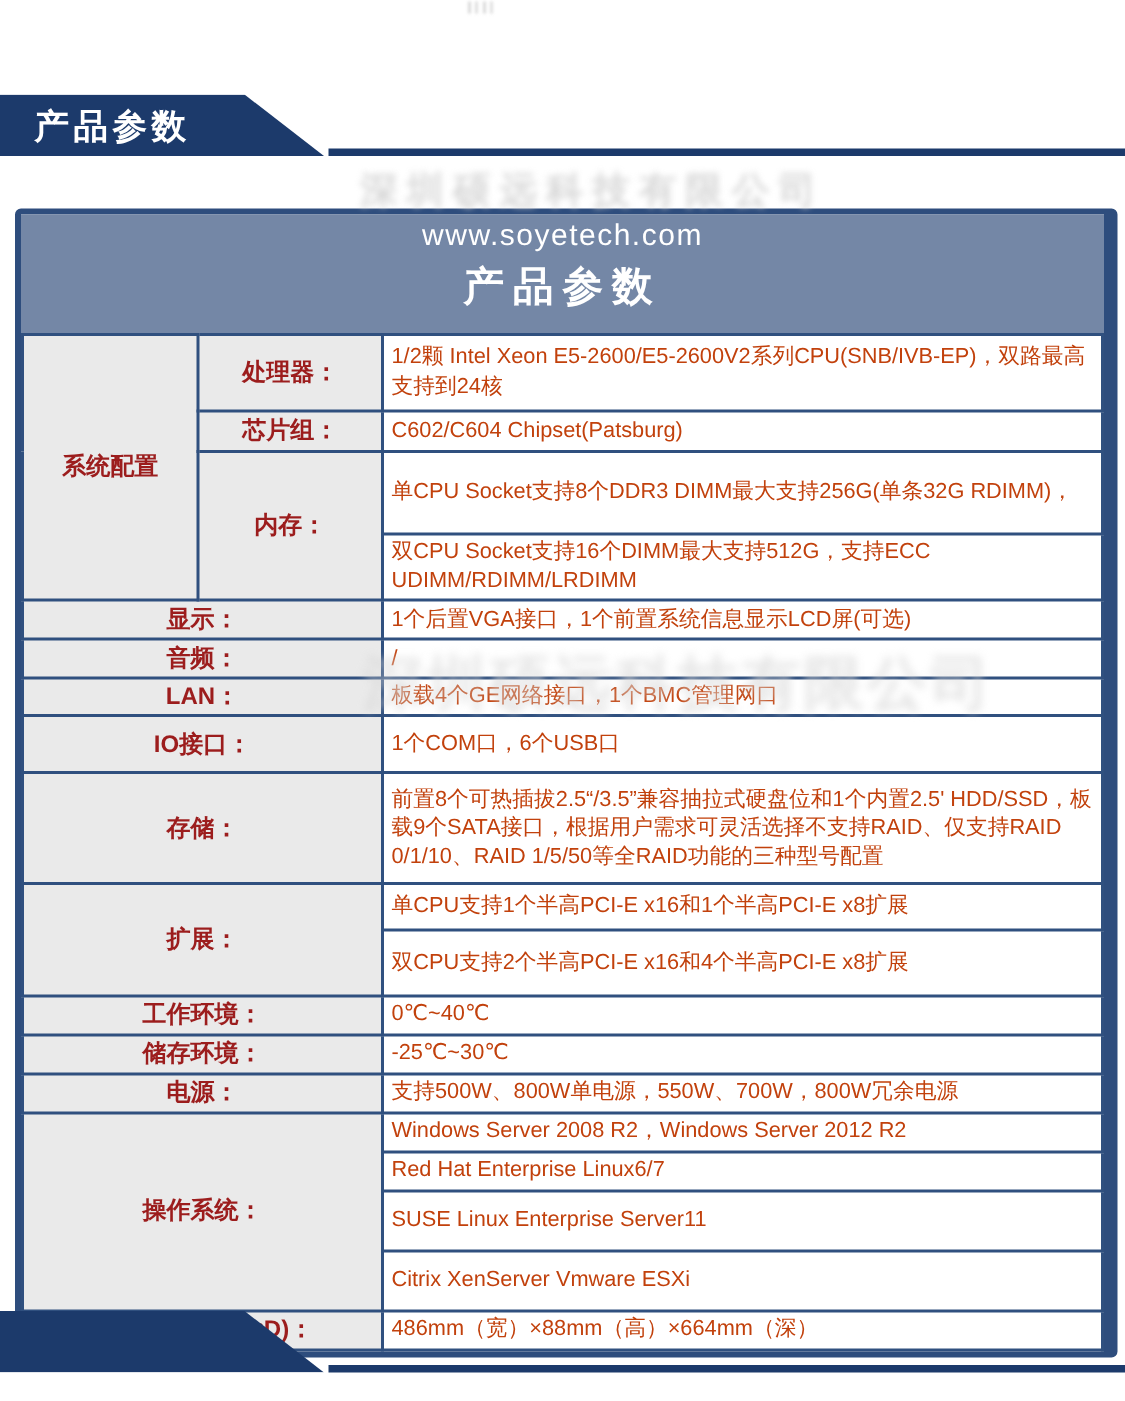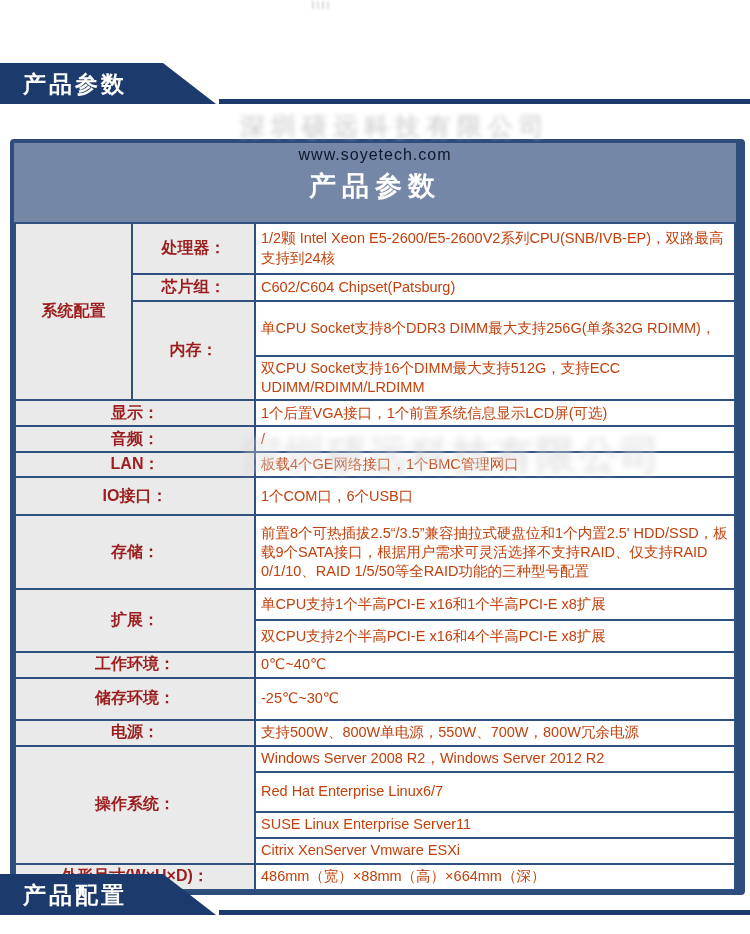--- a/index.html
+++ b/index.html
@@ -80,22 +80,22 @@
     background: #ffffff;
   }
   .spec-header {
     height: 79px;
     background: #7487a6;
     overflow: hidden;
   }
   .spec-header .wm-url {
     margin-top: 3px;
     text-align: center;
-    color: #0f172a;
-    font-size: 16px;
+    color: #ffffff;
+    font-size: 20px;
     letter-spacing: 1px;
   }
   .spec-header .title {
     text-align: center;
     color: #ffffff;
     font-size: 27px;
     font-weight: bold;
     letter-spacing: 6px;
     margin-top: 4px;
   }
@@ -190,60 +190,59 @@
 
         <tr style="height:74px">
           <td class="lbl" colspan="2">存储：</td>
           <td class="val">前置8个可热插拔2.5“/3.5”兼容抽拉式硬盘位和1个内置2.5' HDD/SSD，板载9个SATA接口，根据用户需求可灵活选择不支持RAID、仅支持RAID 0/1/10、RAID 1/5/50等全RAID功能的三种型号配置</td>
         </tr>
 
         <tr style="height:31px">
           <td class="lbl" colspan="2" rowspan="2">扩展：</td>
           <td class="val">单CPU支持1个半高PCI-E x16和1个半高PCI-E x8扩展</td>
         </tr>
-        <tr style="height:32px">
+        <tr style="height:44px">
           <td class="val">双CPU支持2个半高PCI-E x16和4个半高PCI-E x8扩展</td>
         </tr>
 
         <tr style="height:14px">
           <td class="lbl" colspan="2">工作环境：</td>
           <td class="val">0℃~40℃</td>
         </tr>
-        <tr style="height:42px">
+        <tr style="height:26px">
           <td class="lbl" colspan="2">储存环境：</td>
           <td class="val">-25℃~30℃</td>
         </tr>
         <tr style="height:26px">
           <td class="lbl" colspan="2">电源：</td>
           <td class="val">支持500W、800W单电源，550W、700W，800W冗余电源</td>
         </tr>
 
         <tr style="height:26px">
           <td class="lbl" colspan="2" rowspan="4">操作系统：</td>
           <td class="val">Windows Server 2008 R2，Windows Server 2012 R2</td>
         </tr>
+        <tr style="height:26px">
+          <td class="val">Red Hat Enterprise Linux6/7</td>
+        </tr>
         <tr style="height:40px">
-          <td class="val">Red Hat Enterprise Linux6/7</td>
-        </tr>
-        <tr style="height:26px">
           <td class="val">SUSE Linux Enterprise Server11</td>
         </tr>
-        <tr style="height:26px">
+        <tr style="height:40px">
           <td class="val">Citrix XenServer  Vmware ESXi</td>
         </tr>
 
         <tr style="height:26px">
           <td class="lbl" colspan="2">外形尺寸(W×H×D)：</td>
           <td class="val">486mm（宽）×88mm（高）×664mm（深）</td>
         </tr>
       </tbody>
     </table>
   </div>
 
   <div class="wm wm-inside">深圳硕远科技有限公司</div>
 
   <div class="banner banner-bottom">
     <div class="shape"></div>
     <div class="underline"></div>
-    <span class="label">产品配置</span>
   </div>
 
 </div>
 
 </body></html>

